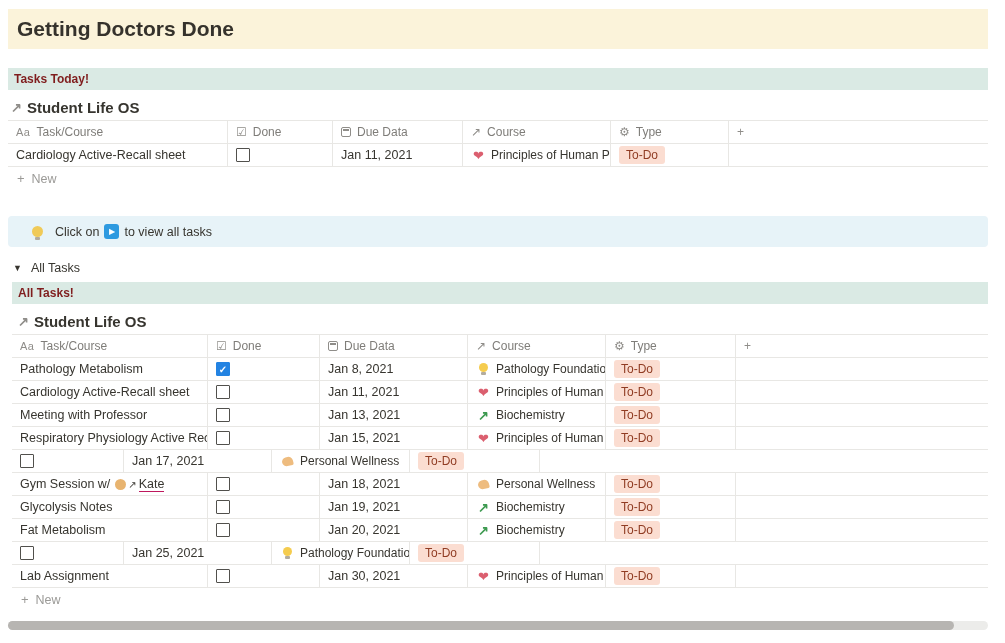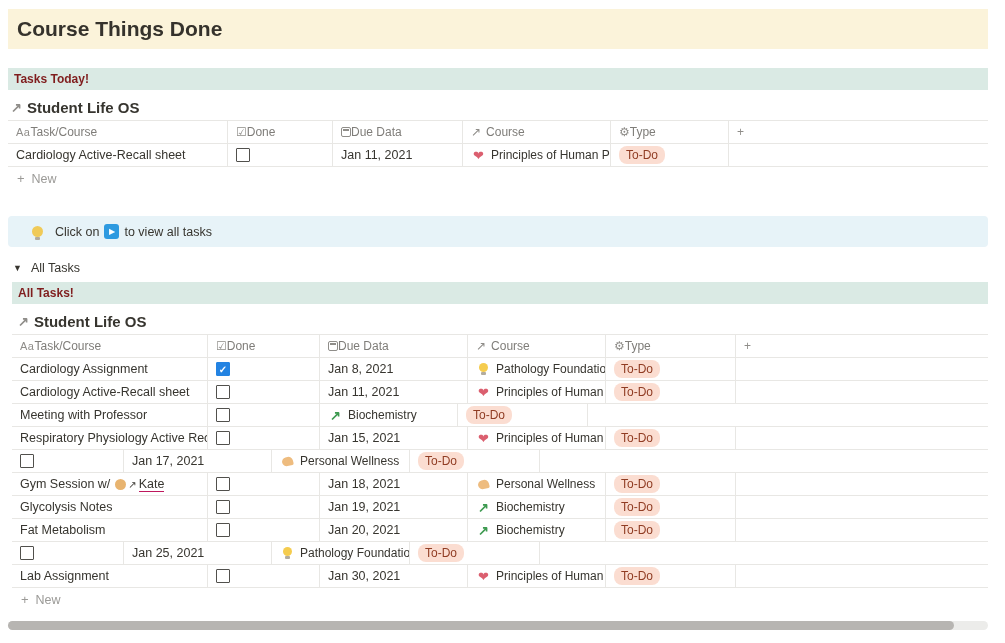--- a/index.html
+++ b/index.html
@@ -10,21 +10,21 @@
   .title-banner{background:#fbf3da;padding:8px 9px;font-size:21px;font-weight:bold;color:#35322c;margin-bottom:19px}
   .section-banner{background:#daeae4;padding:4px 6px;font-size:12px;font-weight:bold;color:#7f1d1d}
 
   .db-heading{display:flex;align-items:center;gap:5px;margin:9px 0 4px 3px;font-size:15px;font-weight:bold;cursor:pointer}
   .db-arrow{color:#8f8d89;font-size:13px;font-weight:bold}
 
   .ntable{border-top:1px solid #e8e7e4}
   .trow{display:flex;border-bottom:1px solid #e8e7e4;align-items:stretch}
   .cell{min-height:22px;padding:2px 8px;font-size:12.5px;display:flex;align-items:center;border-right:1px solid #e8e7e4;overflow:hidden;white-space:nowrap}
   .cell.c-rest{flex:1;border-right:none}
-  .thead .cell{color:#7f7d79;font-size:12px;}
+  .thead .cell{color:#7f7d79;font-size:12px;gap:6px}
   .t1 .c-task{width:220px}.t1 .c-done{width:105px}.t1 .c-due{width:130px}.t1 .c-course{width:148px}.t1 .c-type{width:118px}
   .t2 .c-task{width:196px}.t2 .c-done{width:112px}.t2 .c-due{width:148px}.t2 .c-course{width:138px}.t2 .c-type{width:130px}
   .task-text{font-weight:400}
 
   .hicon{display:inline-flex;align-items:center;justify-content:center;flex:none;color:#8f8d89}
   .hicon.aa{font-size:11px;letter-spacing:.5px}
   .cal-icon{width:10px;height:10px;border:1.2px solid #8f8d89;border-radius:2px;position:relative}
   .cal-icon::before{content:"";position:absolute;top:1px;left:1px;right:1px;height:2px;background:#8f8d89}
 
   .checkbox{width:14px;height:14px;border:1.3px solid #51504c;border-radius:1px;display:inline-flex;align-items:center;justify-content:center;cursor:pointer;background:#fff;flex:none}
@@ -33,21 +33,21 @@
 
   .course-chip,.c-course{gap:5px}
   .cicon{display:inline-flex;width:15px;height:14px;align-items:center;justify-content:center;font-size:12px;flex:none;position:relative}
   .cicon[data-icon="heart"]::before{content:"❤";color:#db5f6f;font-size:13px}
   .cicon[data-icon="bulb"]::before{content:"";width:9px;height:9px;border-radius:50%;background:#f5cc4e;margin-top:-3px}
   .cicon[data-icon="bulb"]::after{content:"";position:absolute;bottom:1px;left:5px;width:5px;height:3px;border-radius:1px;background:#b3ac9e}
   .cicon[data-icon="chart"]::before{content:"↗";color:#3d9a50;font-weight:bold;font-size:13px}
   .cicon[data-icon="muscle"]::before{content:"";width:11px;height:9px;background:#eebc7f;border-radius:6px 6px 2px 6px;transform:rotate(-14deg)}
   .course-name{font-size:12px}
 
-  .tag{background:#fbddd1;color:#903c23;font-size:12px;padding:1px 7px;border-radius:8px;line-height:16px}
+  .tag{background:#fbddd1;color:#903c23;font-size:12px;padding:1px 7px;border-radius:3px;line-height:16px}
 
   .new-row{display:flex;align-items:center;gap:7px;color:#9b9a97;font-size:12.5px;padding:4px 9px;min-height:22px;cursor:pointer}
   .plus{font-size:13px}
 
   .callout{margin-top:26px;background:#e7f3f8;border-radius:4px;padding:8px 24px;display:flex;align-items:center;gap:12px;font-size:12.5px}
   .bulb-icon{width:11px;height:11px;border-radius:50%;background:#f0ca58;position:relative;flex:none}
   .bulb-icon::after{content:"";position:absolute;bottom:-3px;left:3px;width:5px;height:3px;background:#b3ac9e;border-radius:1px}
   .callout-text{display:flex;align-items:center;gap:4px}
   .play-icon{display:inline-flex;width:15px;height:15px;background:#2e9ae0;border-radius:3px;color:#fff;align-items:center;justify-content:center;font-size:8px;margin:0 1px;cursor:pointer;flex:none}
 
@@ -58,21 +58,21 @@
   .indent .db-heading{margin-left:6px}
 
   .hscrollbar{position:absolute;left:8px;right:17px;bottom:13px;height:9px;background:#ececea;border-radius:5px}
   .hthumb{width:96.5%;height:100%;background:#b7b5b2;border-radius:5px;cursor:pointer}
 </style>
 </head>
 <body>
 
 <div class="page">
 
-  <div class="title-banner">Course Things Done</div>
+  <div class="title-banner">Getting Doctors Done</div>
 
   <div class="section-banner">Tasks Today!</div>
 
   <div class="db-heading">
     <span class="db-arrow">↗</span>
     <span>Student Life OS</span>
   </div>
 
   <div class="ntable t1">
     <div class="trow thead">
@@ -174,21 +174,21 @@
           <span class="hicon">⚙</span>
           <span>Type</span>
         </div>
         <div class="cell c-rest">
           <span class="hicon">+</span>
         </div>
       </div>
 
       <div class="trow">
         <div class="cell c-task">
-            <span class="task-text">Cardiology Assignment</span>
+            <span class="task-text">Pathology Metabolism</span>
           </div>
         <div class="cell c-done">
             <span class="checkbox checked"></span>
           </div>
         <div class="cell c-due">
             <span>Jan 8, 2021</span>
           </div>
         <div class="cell c-course">
             <span class="cicon" data-icon="bulb"></span>
             <span class="course-name">Pathology Foundations</span>
@@ -218,20 +218,23 @@
           </div>
         <div class="cell c-rest"></div>
       </div>
 
       <div class="trow">
         <div class="cell c-task">
             <span class="task-text">Meeting with Professor</span>
           </div>
         <div class="cell c-done">
             <span class="checkbox"></span>
+          </div>
+        <div class="cell c-due">
+            <span>Jan 13, 2021</span>
           </div>
         <div class="cell c-course">
             <span class="cicon" data-icon="chart"></span>
             <span class="course-name">Biochemistry</span>
           </div>
         <div class="cell c-type">
             <span class="tag">To-Do</span>
           </div>
         <div class="cell c-rest"></div>
       </div>

